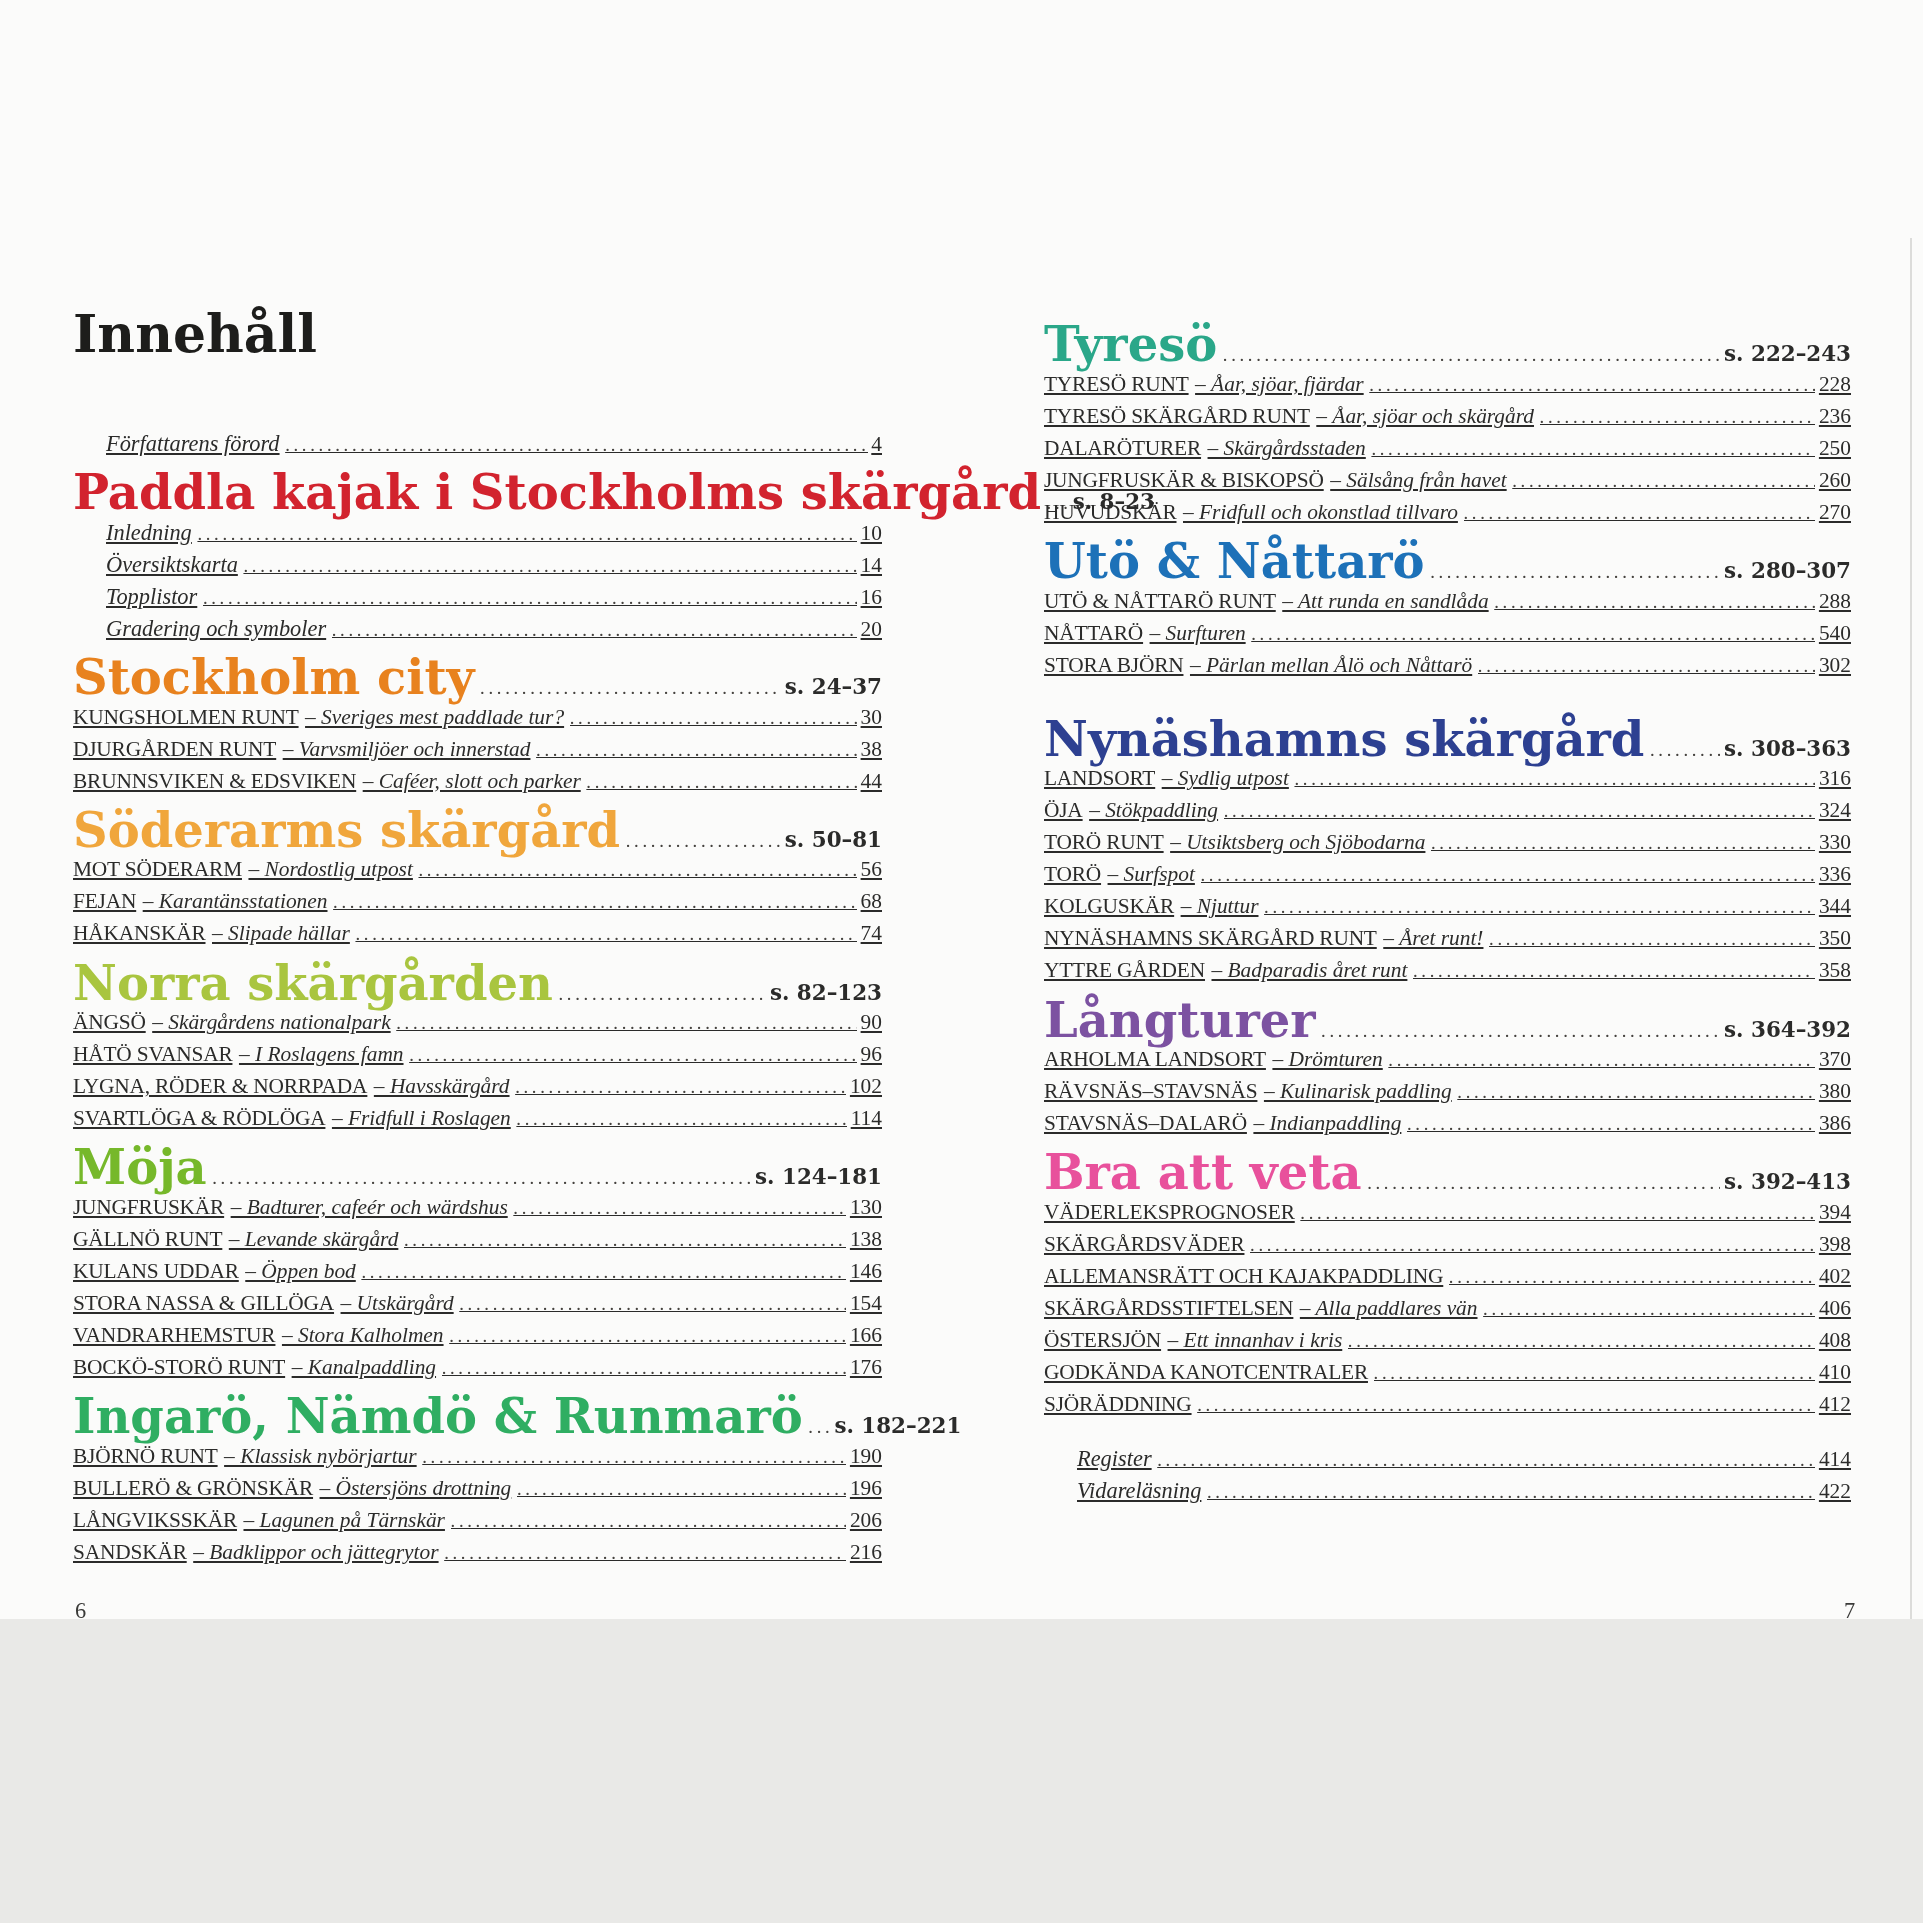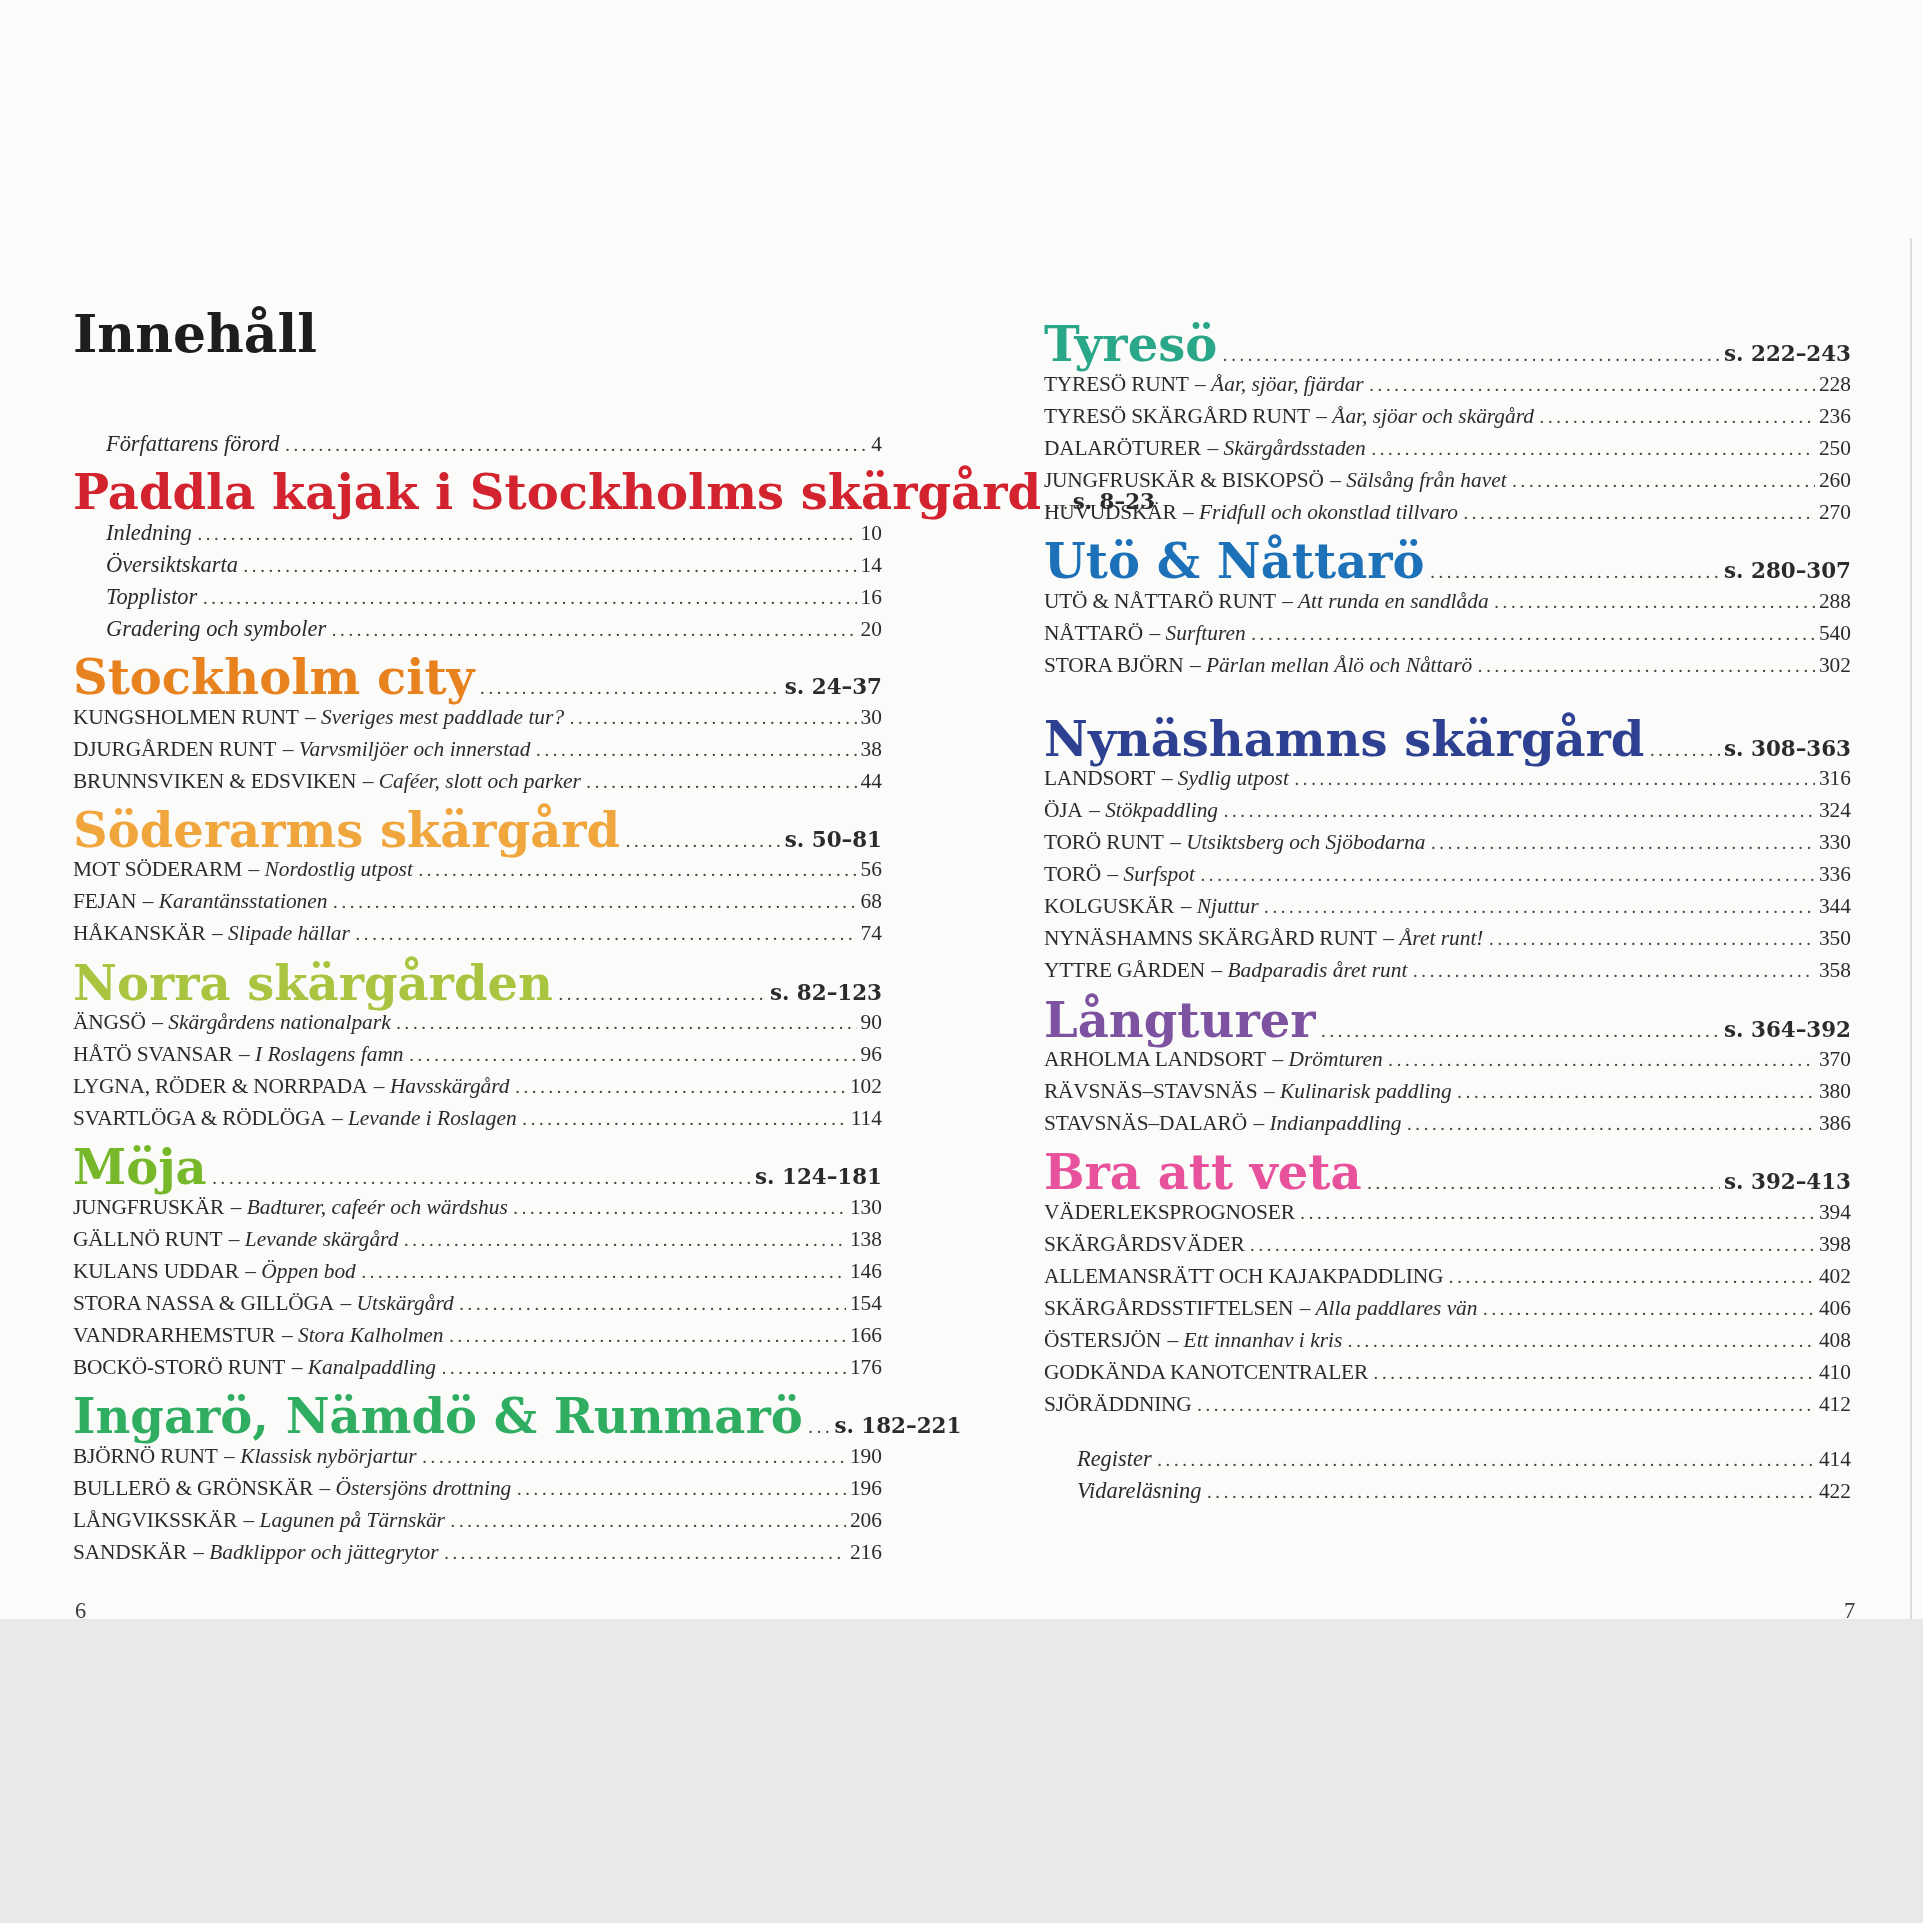--- a/index.html
+++ b/index.html
@@ -21,21 +21,21 @@
   }
   .sec-head{display:flex;align-items:baseline;margin:11.2px 0 5.6px 0;}
   .sec-title{
     font-family:"DejaVu Serif","Liberation Serif",serif;
     font-weight:bold;font-size:48px;line-height:37px;white-space:nowrap;
   }
   .sec-pages{
     font-family:"DejaVu Serif","Liberation Serif",serif;
     font-weight:bold;font-size:21.4px;white-space:nowrap;margin-left:3.7px;color:#2b2b2a;
   }
-  .toc-row{display:flex;align-items:baseline;height:32px;}
+  .toc-row{display:flex;align-items:baseline;height:32px;text-decoration:underline;}
   .entry-name{font-size:21.4px;white-space:nowrap;letter-spacing:-0.2px;}
   .entry-sub{font-size:21.4px;font-style:italic;white-space:nowrap;margin-left:6.5px;}
   .toc-row.em .entry-name{font-style:italic;font-size:22.4px;letter-spacing:0;margin-left:33px;}
   .dots{
     flex:1 1 auto;overflow:hidden;white-space:nowrap;
     min-width:22.4px;margin-left:5.6px;color:#45423e;
   }
   .dots::after{
     content:"......................................................................................................................................................................................................";
     font-size:18.6px;letter-spacing:3.7px;
@@ -149,21 +149,21 @@
           <span class="entry-page">96</span>
         </div>
         <div class="toc-row">
           <span class="entry-name">LYGNA, RÖDER &amp; NORRPADA</span>
           <span class="entry-sub">– Havsskärgård</span>
           <span class="dots"></span>
           <span class="entry-page">102</span>
         </div>
         <div class="toc-row">
           <span class="entry-name">SVARTLÖGA &amp; RÖDLÖGA</span>
-          <span class="entry-sub">– Levande i Roslagen</span>
+          <span class="entry-sub">– Fridfull i Roslagen</span>
           <span class="dots"></span>
           <span class="entry-page">114</span>
         </div>
         <div class="sec-head">
           <span class="sec-title" style="color: rgb(118, 184, 42);">Möja</span>
           <span class="dots"></span>
           <span class="sec-pages">s. 124–181</span>
         </div>
         <div class="toc-row">
           <span class="entry-name">JUNGFRUSKÄR</span>

